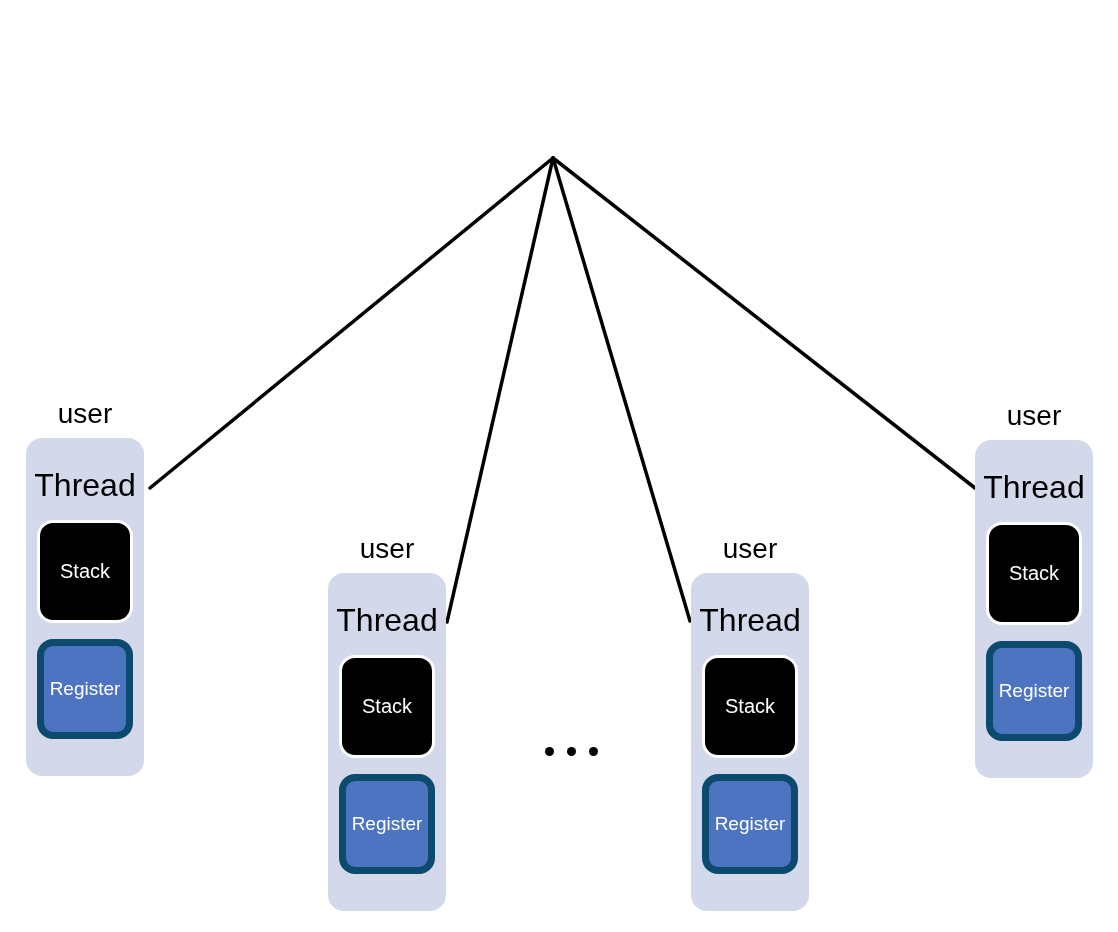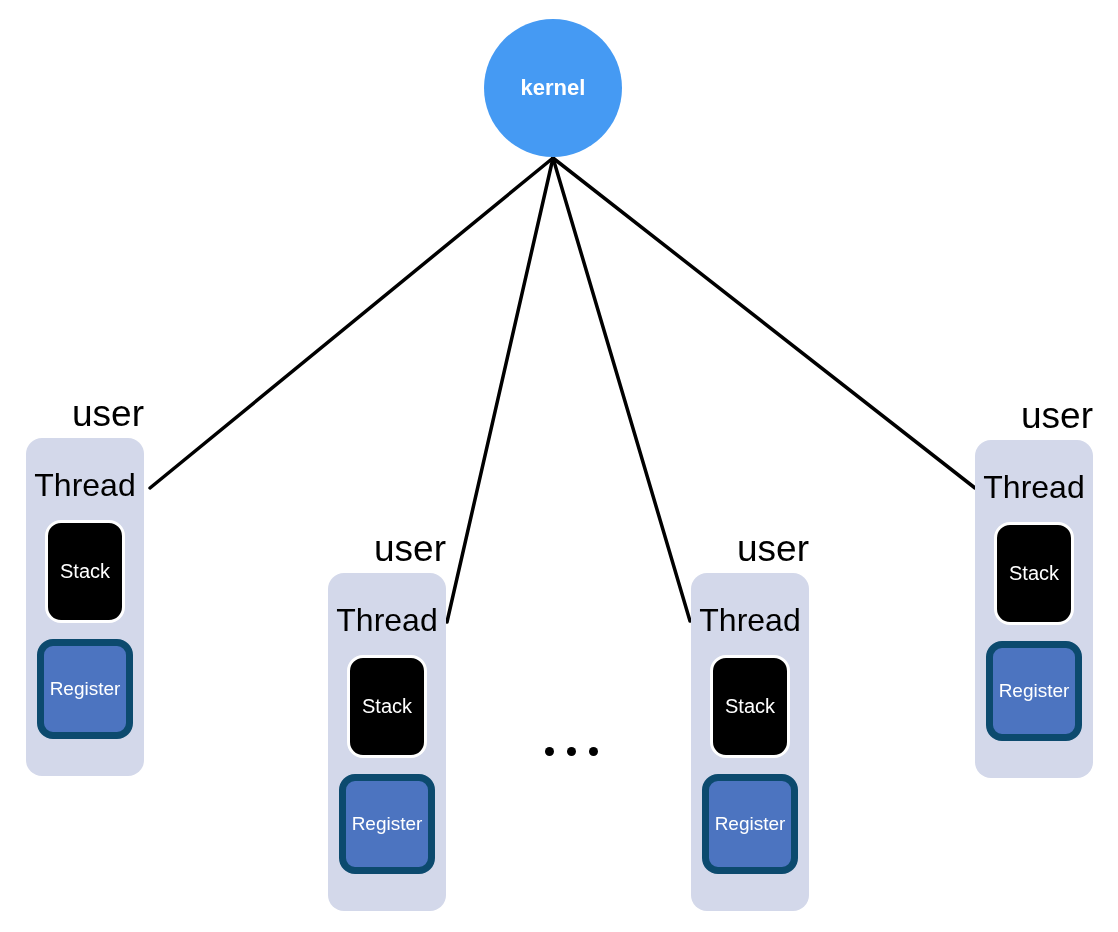--- a/index.html
+++ b/index.html
@@ -28,34 +28,34 @@
     border-radius:50%;background:var(--kernel-fill);
     display:flex;align-items:center;justify-content:center;
     color:var(--kernel-text);font-size:22px;font-weight:bold;
   }
   .thread-group{position:absolute;width:118px;}
   .thread-group.g1{left:26px;top:394px;}
   .thread-group.g2{left:328px;top:529px;}
   .thread-group.g3{left:691px;top:529px;}
   .thread-group.g4{left:975px;top:396px;}
   .user-label{
-    display:block;height:44px;line-height:40px;text-align:right;
-    font-size:37px;color:var(--label-text);
+    display:block;height:44px;line-height:40px;text-align:center;
+    font-size:28px;color:var(--label-text);
   }
   .thread-box{
     width:118px;height:338px;box-sizing:border-box;
     background:var(--container-fill);border-radius:16px;
     display:flex;flex-direction:column;align-items:center;
   }
   .thread-label{
     margin-top:28px;font-size:32px;line-height:38px;
     color:var(--label-text);text-align:right;
   }
   .stack-box{
-    margin-top:16px;width:80px;height:103px;box-sizing:border-box;
+    margin-top:16px;width:96px;height:103px;box-sizing:border-box;
     background:var(--stack-fill);border:3px solid #FFFFFF;border-radius:16px;
     display:flex;align-items:center;justify-content:center;
     color:var(--stack-text);font-size:20px;
   }
   .register-box{
     margin-top:16px;width:96px;height:100px;box-sizing:border-box;
     background:var(--register-fill);border:7px solid #0c4a6e;border-radius:16px;
     display:flex;align-items:center;justify-content:center;
     color:var(--register-text);font-size:19px;
   }
@@ -72,23 +72,20 @@
 
 <div class="canvas">
 
   <svg class="connectors" viewBox="0 0 1118 932" xmlns="http://www.w3.org/2000/svg">
     <line x1="553" y1="158" x2="150" y2="488" stroke="var(--connector,#000)" stroke-width="3.5" stroke-linecap="round"></line>
     <line x1="553" y1="158" x2="447" y2="622" stroke="var(--connector,#000)" stroke-width="3.5" stroke-linecap="round"></line>
     <line x1="553" y1="158" x2="690" y2="621" stroke="var(--connector,#000)" stroke-width="3.5" stroke-linecap="round"></line>
     <line x1="553" y1="158" x2="975" y2="488" stroke="var(--connector,#000)" stroke-width="3.5" stroke-linecap="round"></line>
   </svg>
 
-  <div class="kernel">
-    <span>kernel</span>
-  </div>
 
   <div class="thread-group g1">
     <span class="user-label">user</span>
     <div class="thread-box">
       <span class="thread-label">Thread</span>
       <div class="stack-box">
         <span>Stack</span>
       </div>
       <div class="register-box">
         <span>Register</span>

